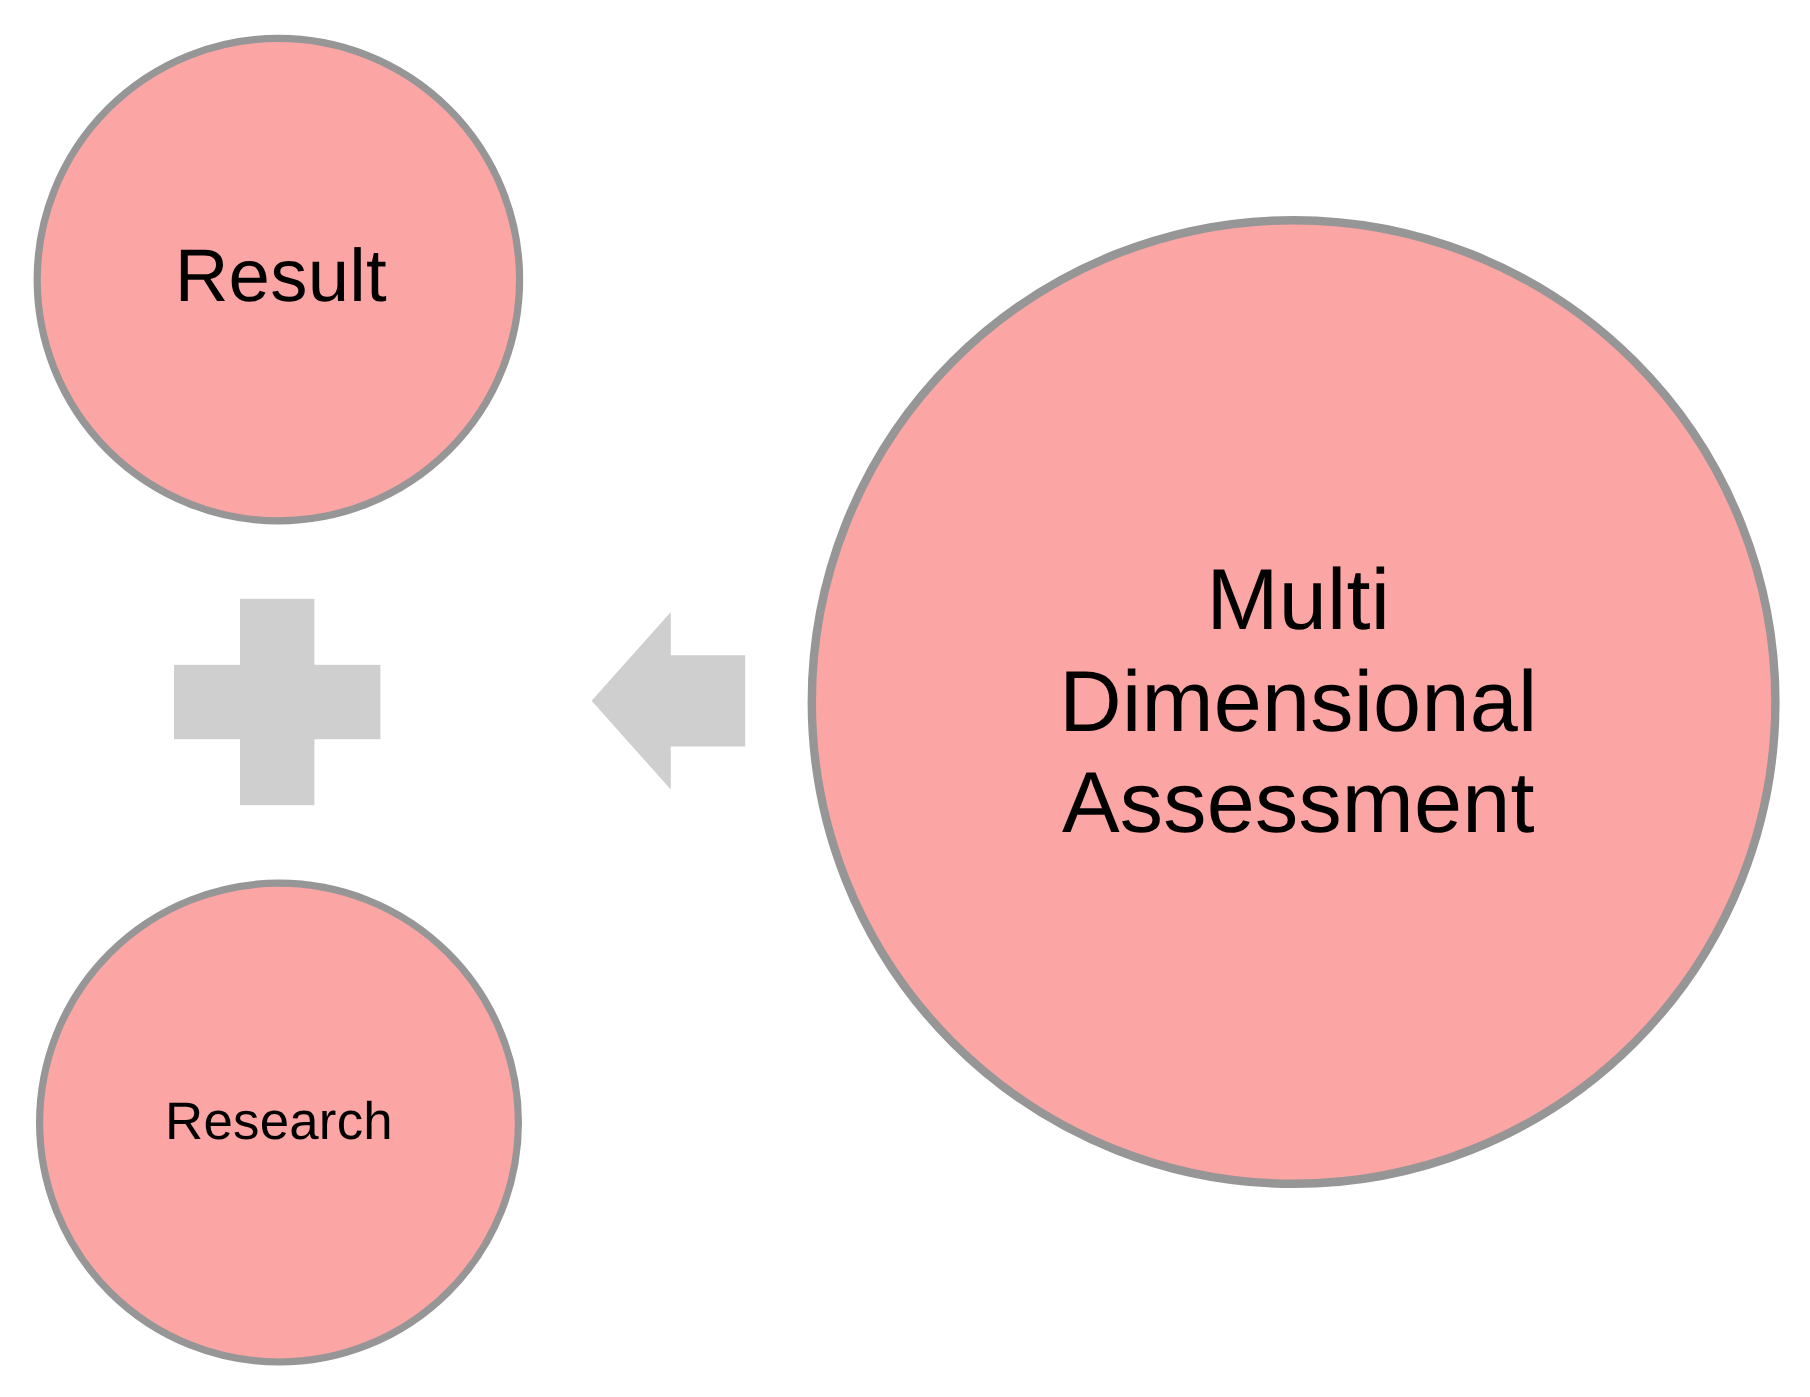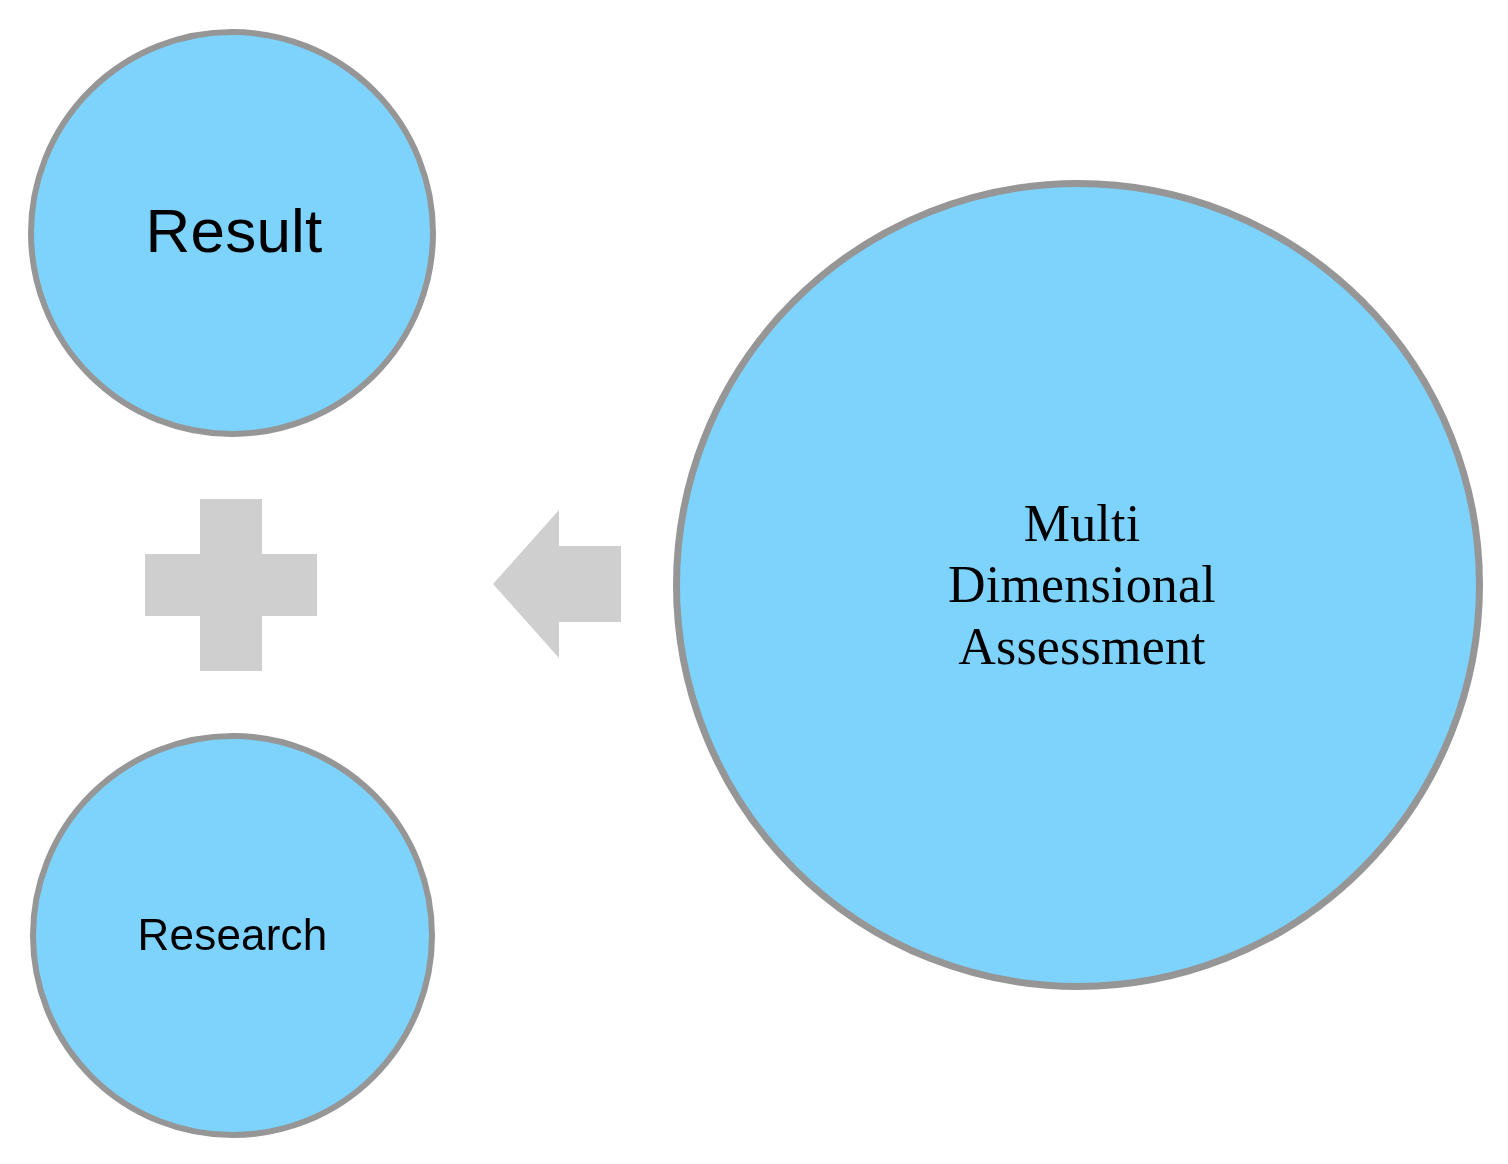--- a/index.html
+++ b/index.html
@@ -17,21 +17,21 @@
     height: 1164px;
     background: #ffffff;
     overflow: hidden;
   }
   .node-circle {
     position: absolute;
     box-sizing: border-box;
     border-style: solid;
     border-color: #969696;
     border-radius: 50%;
-    background: #7dd3fc;
+    background: #fca5a5;
     display: flex;
     align-items: center;
     justify-content: center;
     text-align: center;
   }
   .node-label {
     color: #000000;
     font-weight: 400;
     line-height: 1.12;
     white-space: pre-line;
@@ -66,24 +66,23 @@
 
   
   #circle-assessment {
     left: 673px;
     top: 180px;
     width: 810px;
     height: 810px;
     border-width: 7px;
   }
   #circle-assessment .node-label {
-    font-size: 52px;
+    font-size: 72px;
     line-height: 1.18;
     transform: translate(4px, 0px);
-    font-family: Liberation Serif, serif;
   }
 
   
   #plus-connector {
     position: absolute;
     left: 145px;
     top: 499px;
     width: 172px;
     height: 172px;
   }

